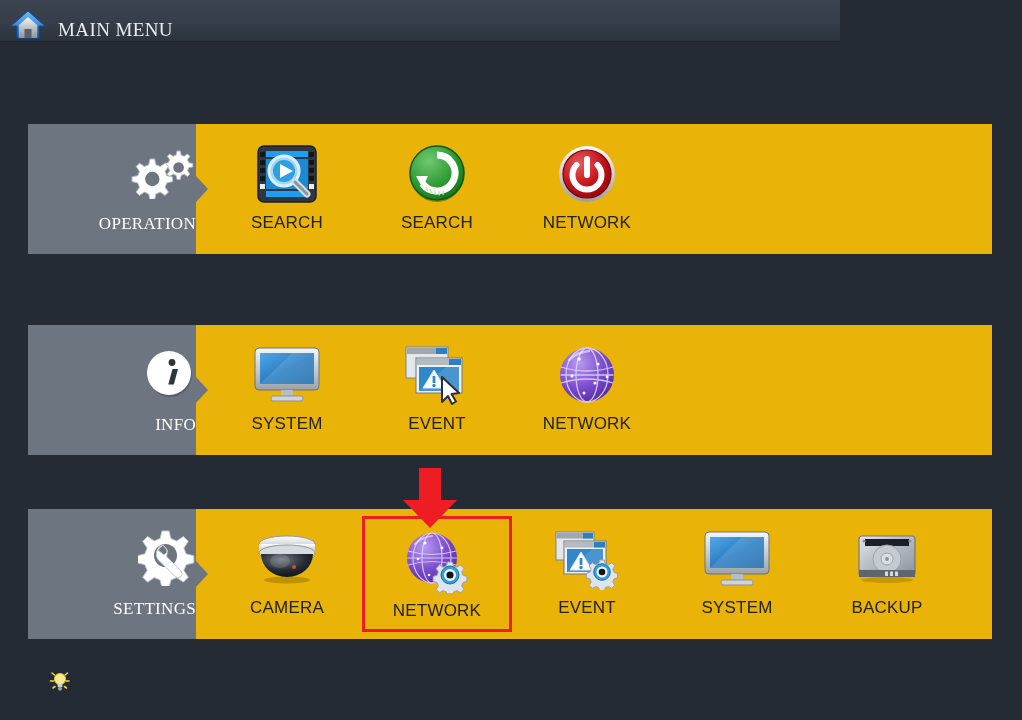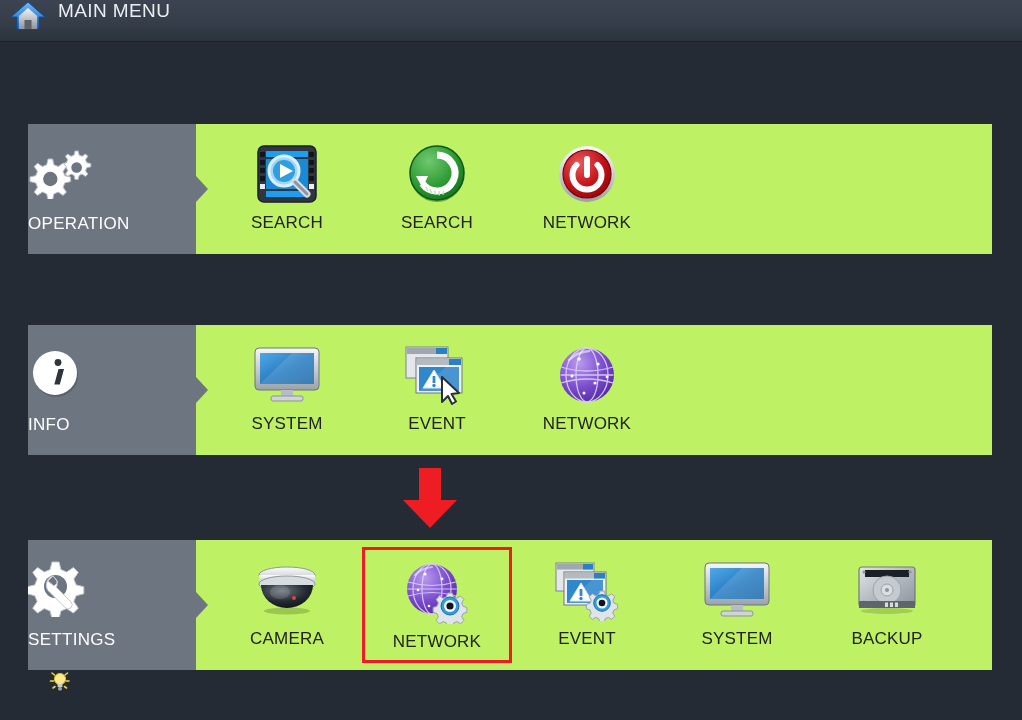--- a/index.html
+++ b/index.html
@@ -5,57 +5,57 @@
   * { margin:0; padding:0; box-sizing:border-box; }
   html, body {
     width:1022px; height:720px;
     background:#242b35;
     font-family:"Liberation Sans", sans-serif;
     overflow:hidden;
   }
 
   
   .titlebar{
-    position:absolute; left:0; top:0; width:1022px; height:42px;
+    position:absolute; left:0; top:0; width:840px; height:42px;
     background:linear-gradient(180deg,#39424e 0%,#333b46 55%,#2c3views 100%);
     background:linear-gradient(180deg,#3b4450 0%,#343d48 60%,#2b323c 100%);
     border-bottom:1px solid #1b2129;
-    display:flex; align-items:flex-start;
+    display:flex; align-items:flex-end;font-family:Liberation Serif, serif;
   }
   .home-icon{ margin-left:10px; width:36px; height:32px; position:relative; }
   .titlebar .title{
     margin-left:12px; color:#e9edf2; font-size:19px; letter-spacing:.4px;
   }
 
   
   .row{ position:absolute; left:28px; display:flex; height:130px; }
   #row-operation{ top:124px; width:964px; }
   #row-info{ top:325px; width:964px;border-radius:10px; }
-  #row-settings{ top:540px; width:964px; height:130px; }
+  #row-settings{ top:509px; width:964px; height:130px; }
 
   .cat{
     position:relative; width:168px; flex:0 0 168px;
     background:#6d7580;
     display:flex; flex-direction:column;
-    align-items:flex-start; justify-content:center;
+    align-items:flex-end; justify-content:center;font-family:Liberation Serif, serif;
   }
   .cat .chevron{
     position:absolute; right:-12px; top:50%; margin-top:-13px;
     width:0; height:0;
     border-top:13px solid transparent;
     border-bottom:13px solid transparent;
     border-left:12px solid #6d7580;
   }
   .cat .cat-ico{ height:56px; display:flex; align-items:center; justify-content:center; }
   .cat .cat-label{
     margin-top:14px; color:#ffffff; font-size:17px; letter-spacing:.3px;
   }
 
   .items{
-    flex:1 1 auto; background:#bef264;
+    flex:1 1 auto; background:#eab308;
     display:flex; align-items:center; padding-left:16px;
   }
   .item{
     width:150px; height:116px;
     display:flex; flex-direction:column; align-items:center; justify-content:flex-start;
     padding-top:6px; position:relative;
   }
   .item .ico{ height:74px; display:flex; align-items:center; justify-content:center; }
   .item .lbl{ color:#222222; font-size:17px; margin-top:2px; letter-spacing:.2px; }
   .item.selected{ border:3px solid #ee1c23; }

